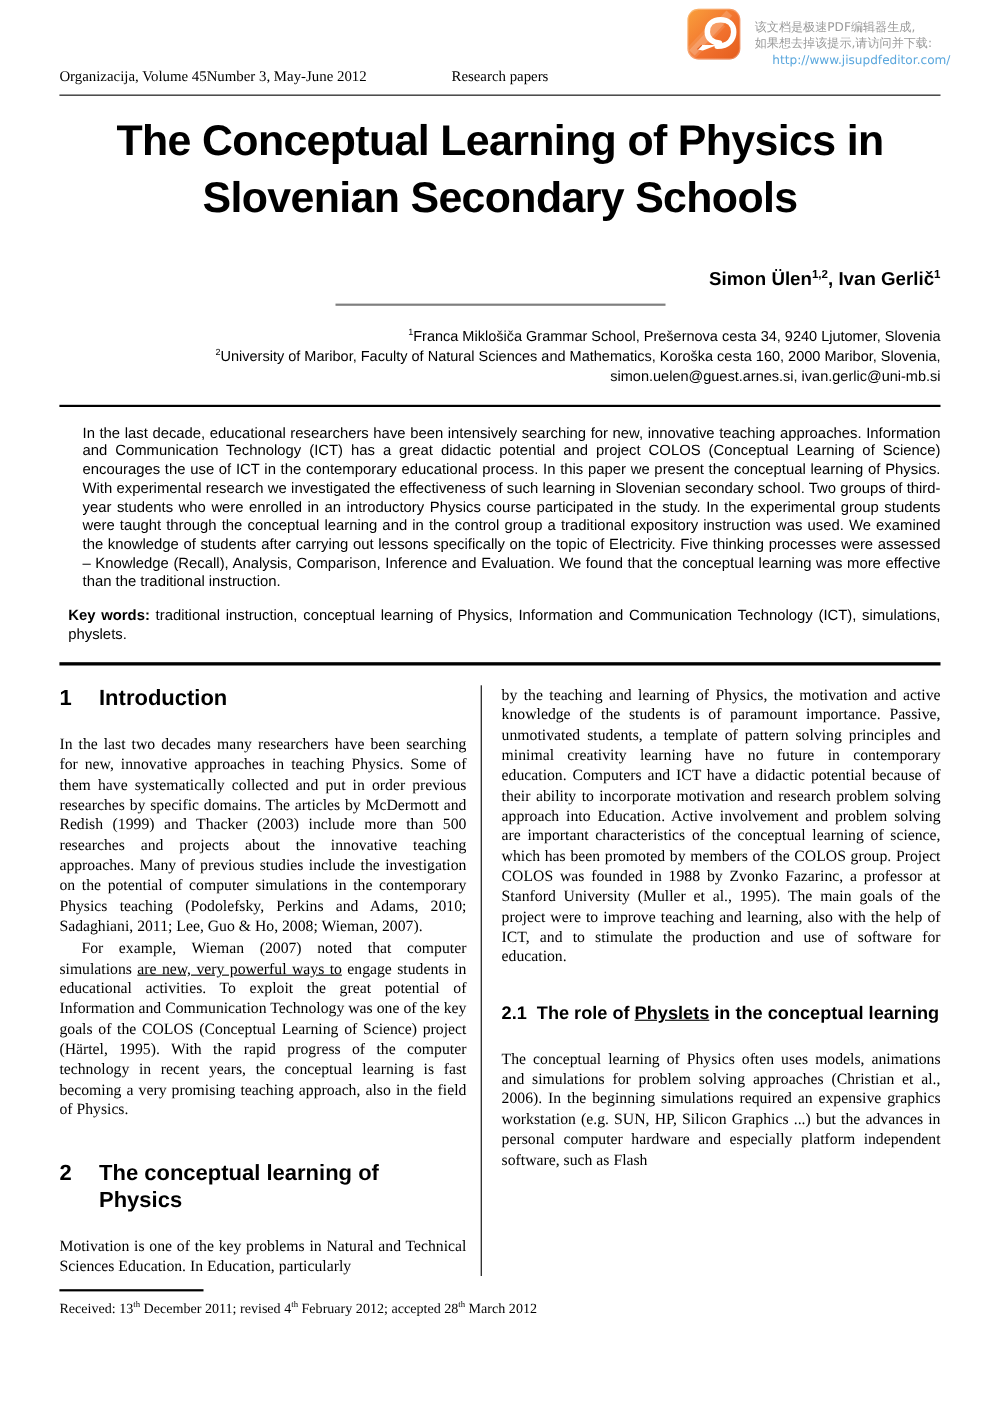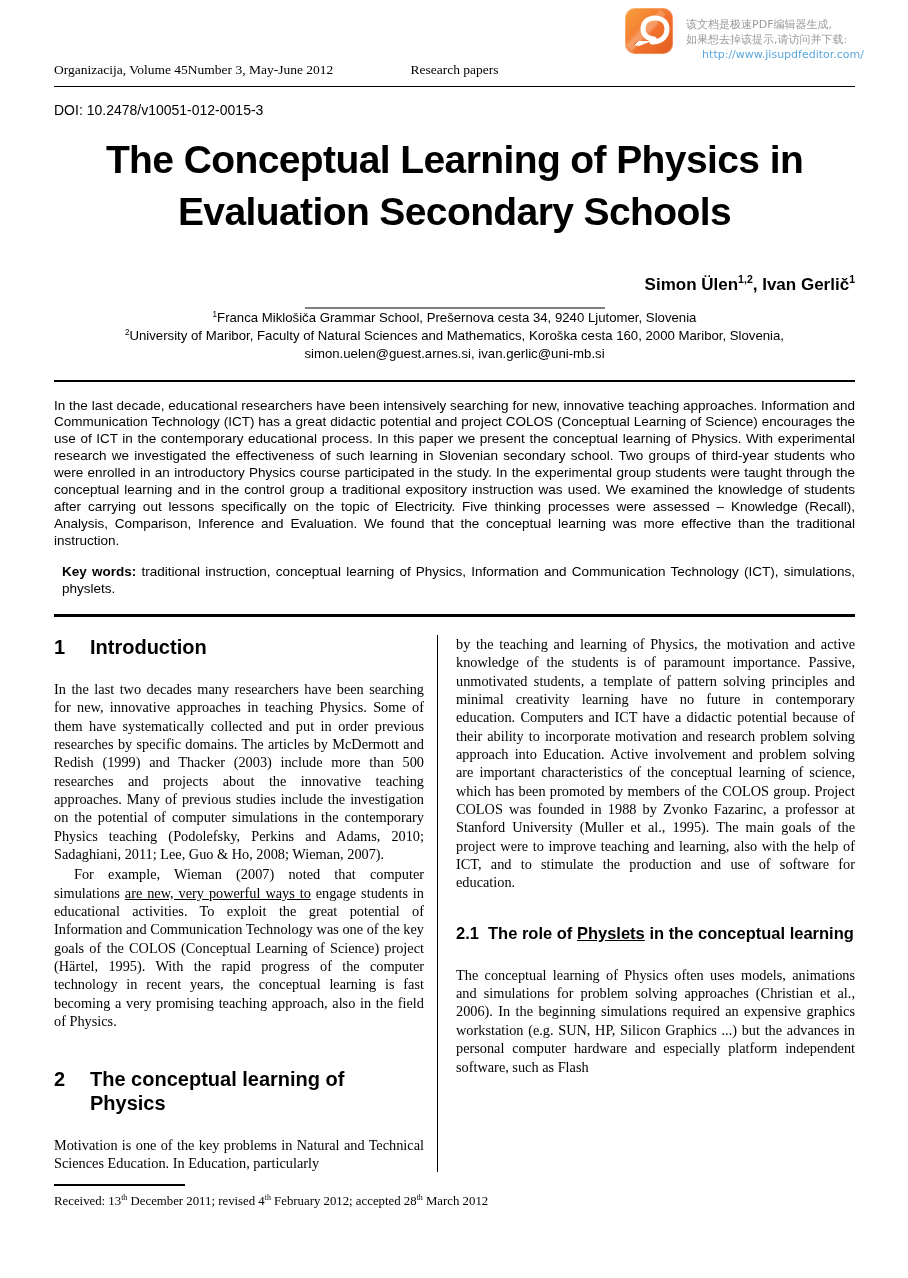--- a/index.html
+++ b/index.html
@@ -35,29 +35,29 @@
   .paper-title {
     font-family:"Liberation Sans", sans-serif; font-weight:bold; letter-spacing:-0.6px;
     font-size:39px; line-height:52px; text-align:center; margin-top:16px;
   }
   .authors {
     font-family:"Liberation Sans", sans-serif; font-weight:bold; font-size:17px;
     text-align:right; margin-top:37px;
   }
   .authors sup, .affil sup { font-size:62%; vertical-align:super; line-height:0; }
   .author-rule { width:300px; height:2px; background:#7f7f7f; margin:12px auto 0 auto; }
-  .affils { text-align:center; font-family:"Liberation Sans", sans-serif; font-size:13.2px; line-height:18px; }
+  .affils { margin-top:19px; text-align:right; font-family:"Liberation Sans", sans-serif; font-size:13.2px; line-height:18px; }
 
   .rule-thin  { height:1.5px; background:#000; margin-top:17px; }
   .rule-thick { height:2.5px; background:#000; margin-top:17px; }
 
   
   .abstract {
     margin-top:16px; font-family:"Liberation Sans", sans-serif;
-    font-size:13.5px; line-height:16.9px; text-align:justify;
+    font-size:13.5px; line-height:16.9px; text-align:justify;margin-left:21px;
   }
   .keywords {
     margin-top:14px; font-family:"Liberation Sans", sans-serif;
     font-size:13.5px; line-height:16.9px; text-align:justify; padding-left:8px;
   }
   .keywords b { font-weight:bold; }
 
   
   .columns { display:flex; margin-top:18px; }
   .col-left  { width:384px; border-right:1.5px solid #000; padding-right:13px; }
@@ -106,25 +106,24 @@
 </div>
 
 <div class="page">
 
   <div class="jheader">
     <span>Organizacija, Volume 45</span>
     <span class="c">Research papers</span>
     <span>Number 3, May-June 2012</span>
   </div>
 
-  <div class="doi">DOI: 10.2478/v10051-012-0015-3</div>
 
   <div class="paper-title">
     <span>The Conceptual Learning of Physics in</span><br>
-    <span>Evaluation Secondary Schools</span>
+    <span>Slovenian Secondary Schools</span>
   </div>
 
   <div class="authors">
     <span>Simon Ülen</span><sup>1,2</sup><span>, Ivan Gerlič</span><sup>1</sup>
   </div>
   <div class="author-rule"></div>
 
   <div class="affils">
     <div class="affil"><sup>1</sup><span>Franca Miklošiča Grammar School, Prešernova cesta 34, 9240 Ljutomer, Slovenia</span></div>
     <div class="affil"><sup>2</sup><span>University of Maribor, Faculty of Natural Sciences and Mathematics, Koroška cesta 160, 2000 Maribor, Slovenia,</span></div>

